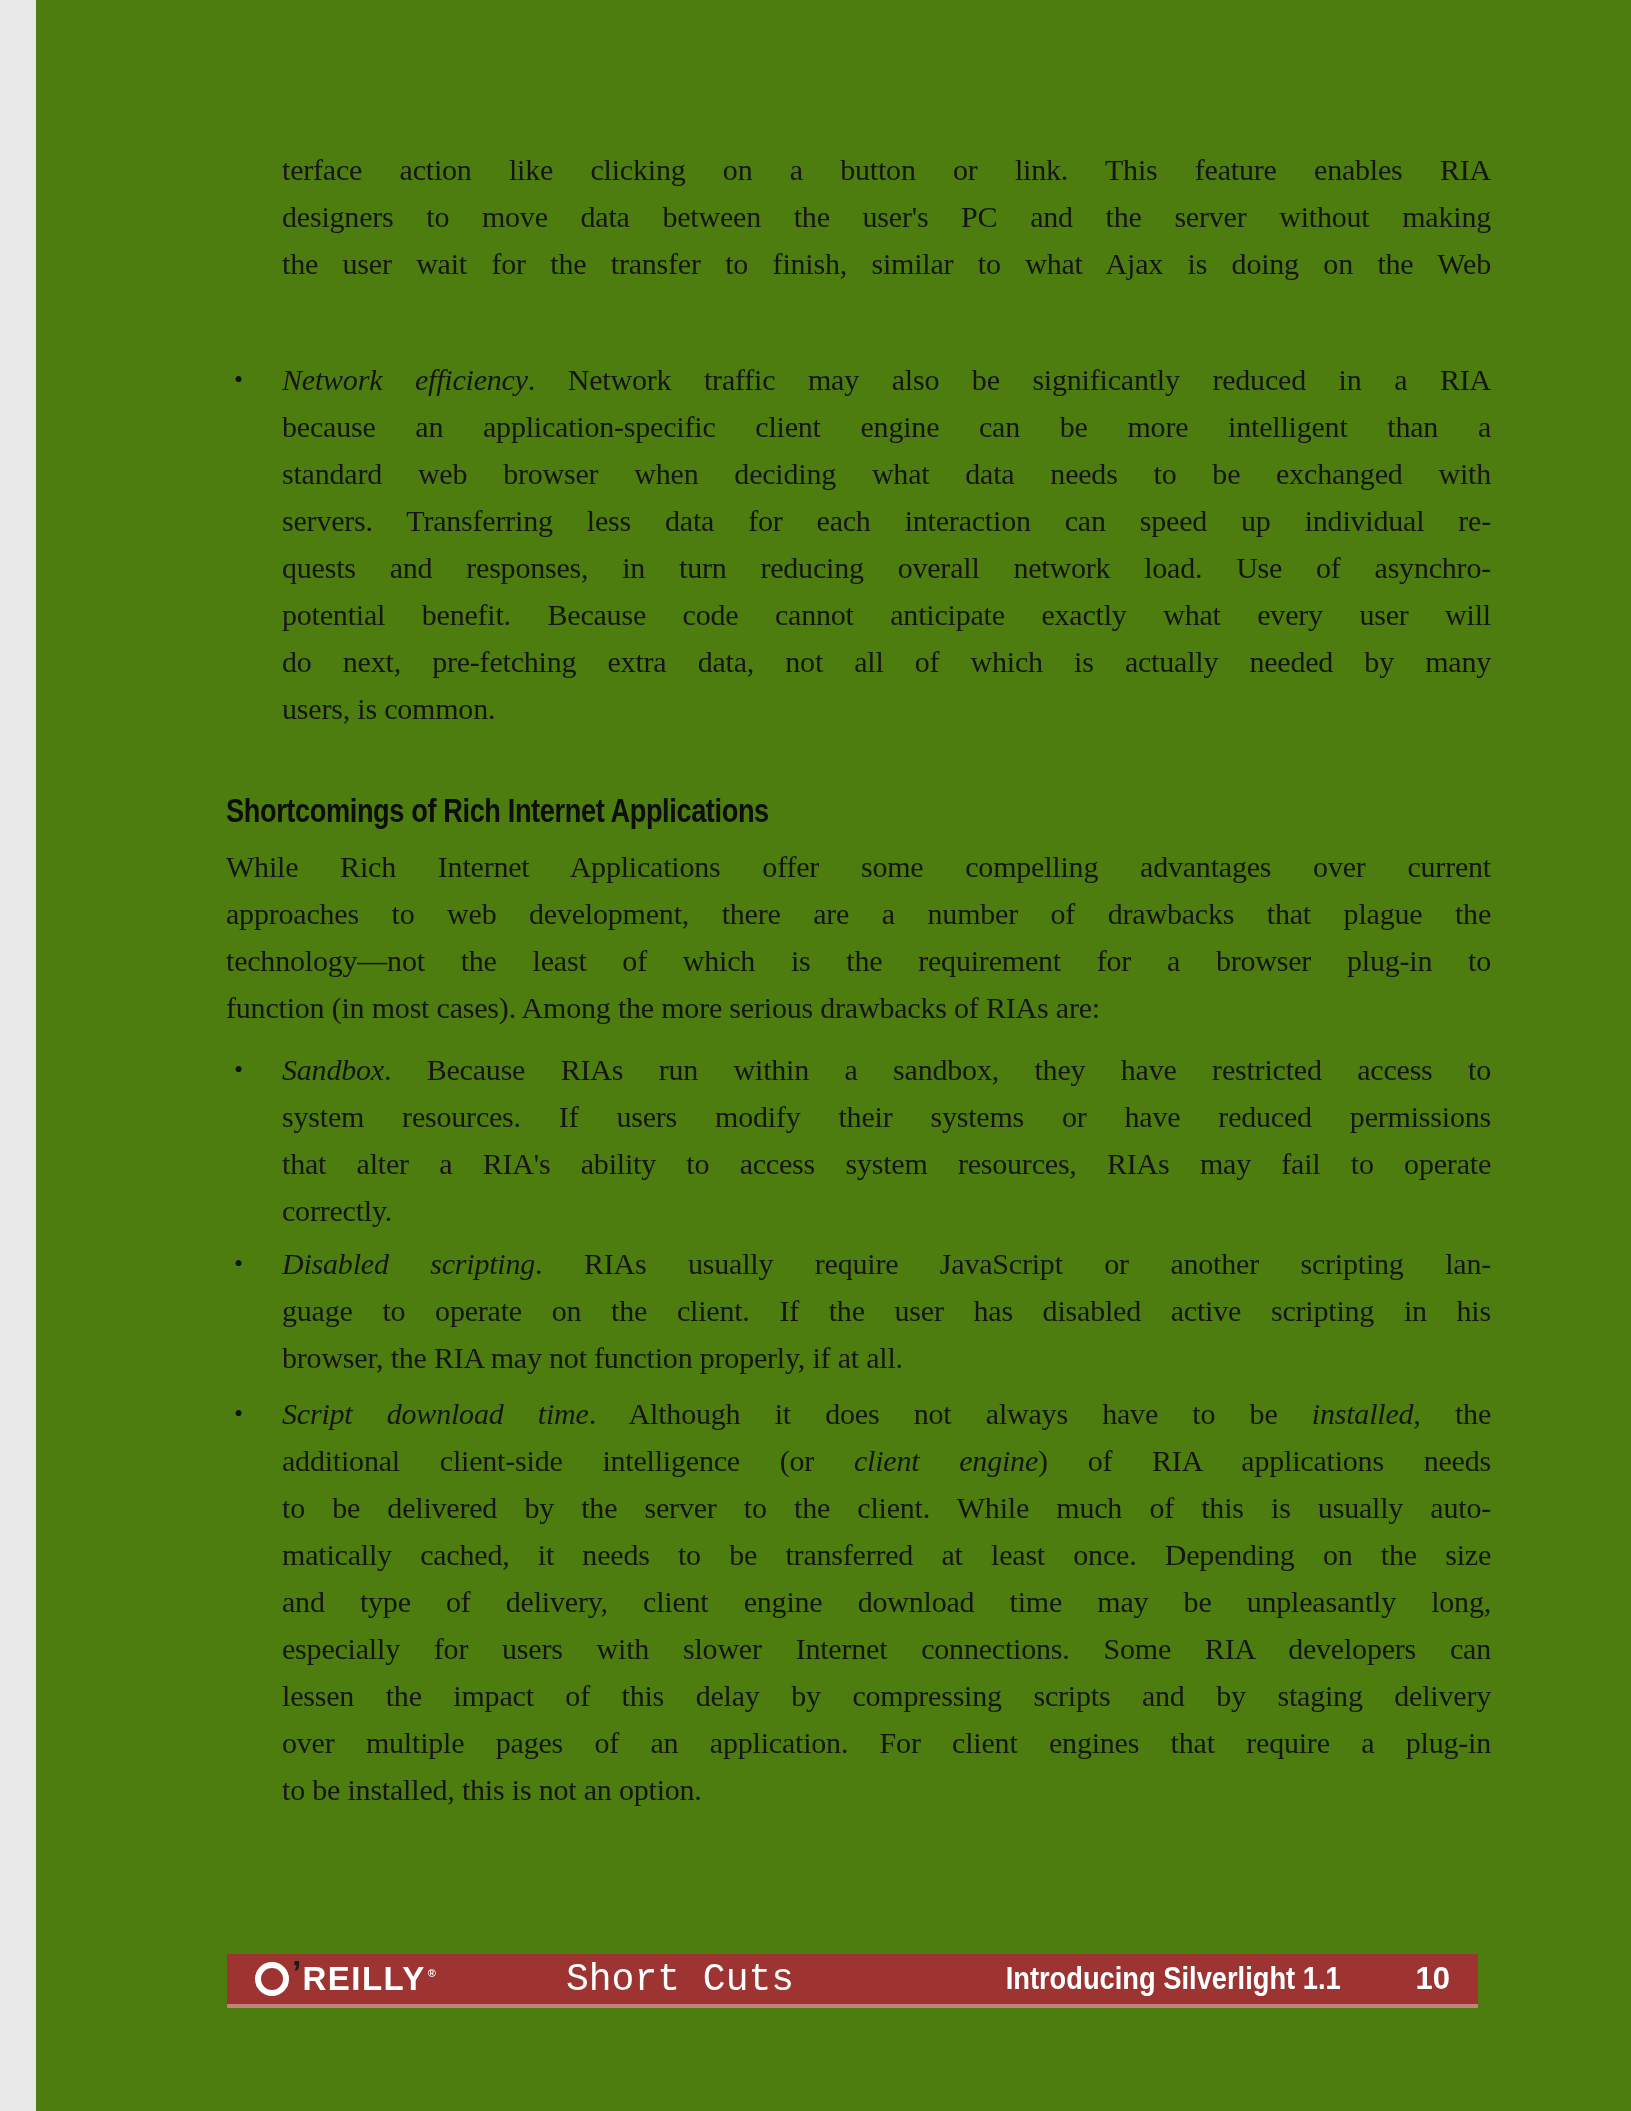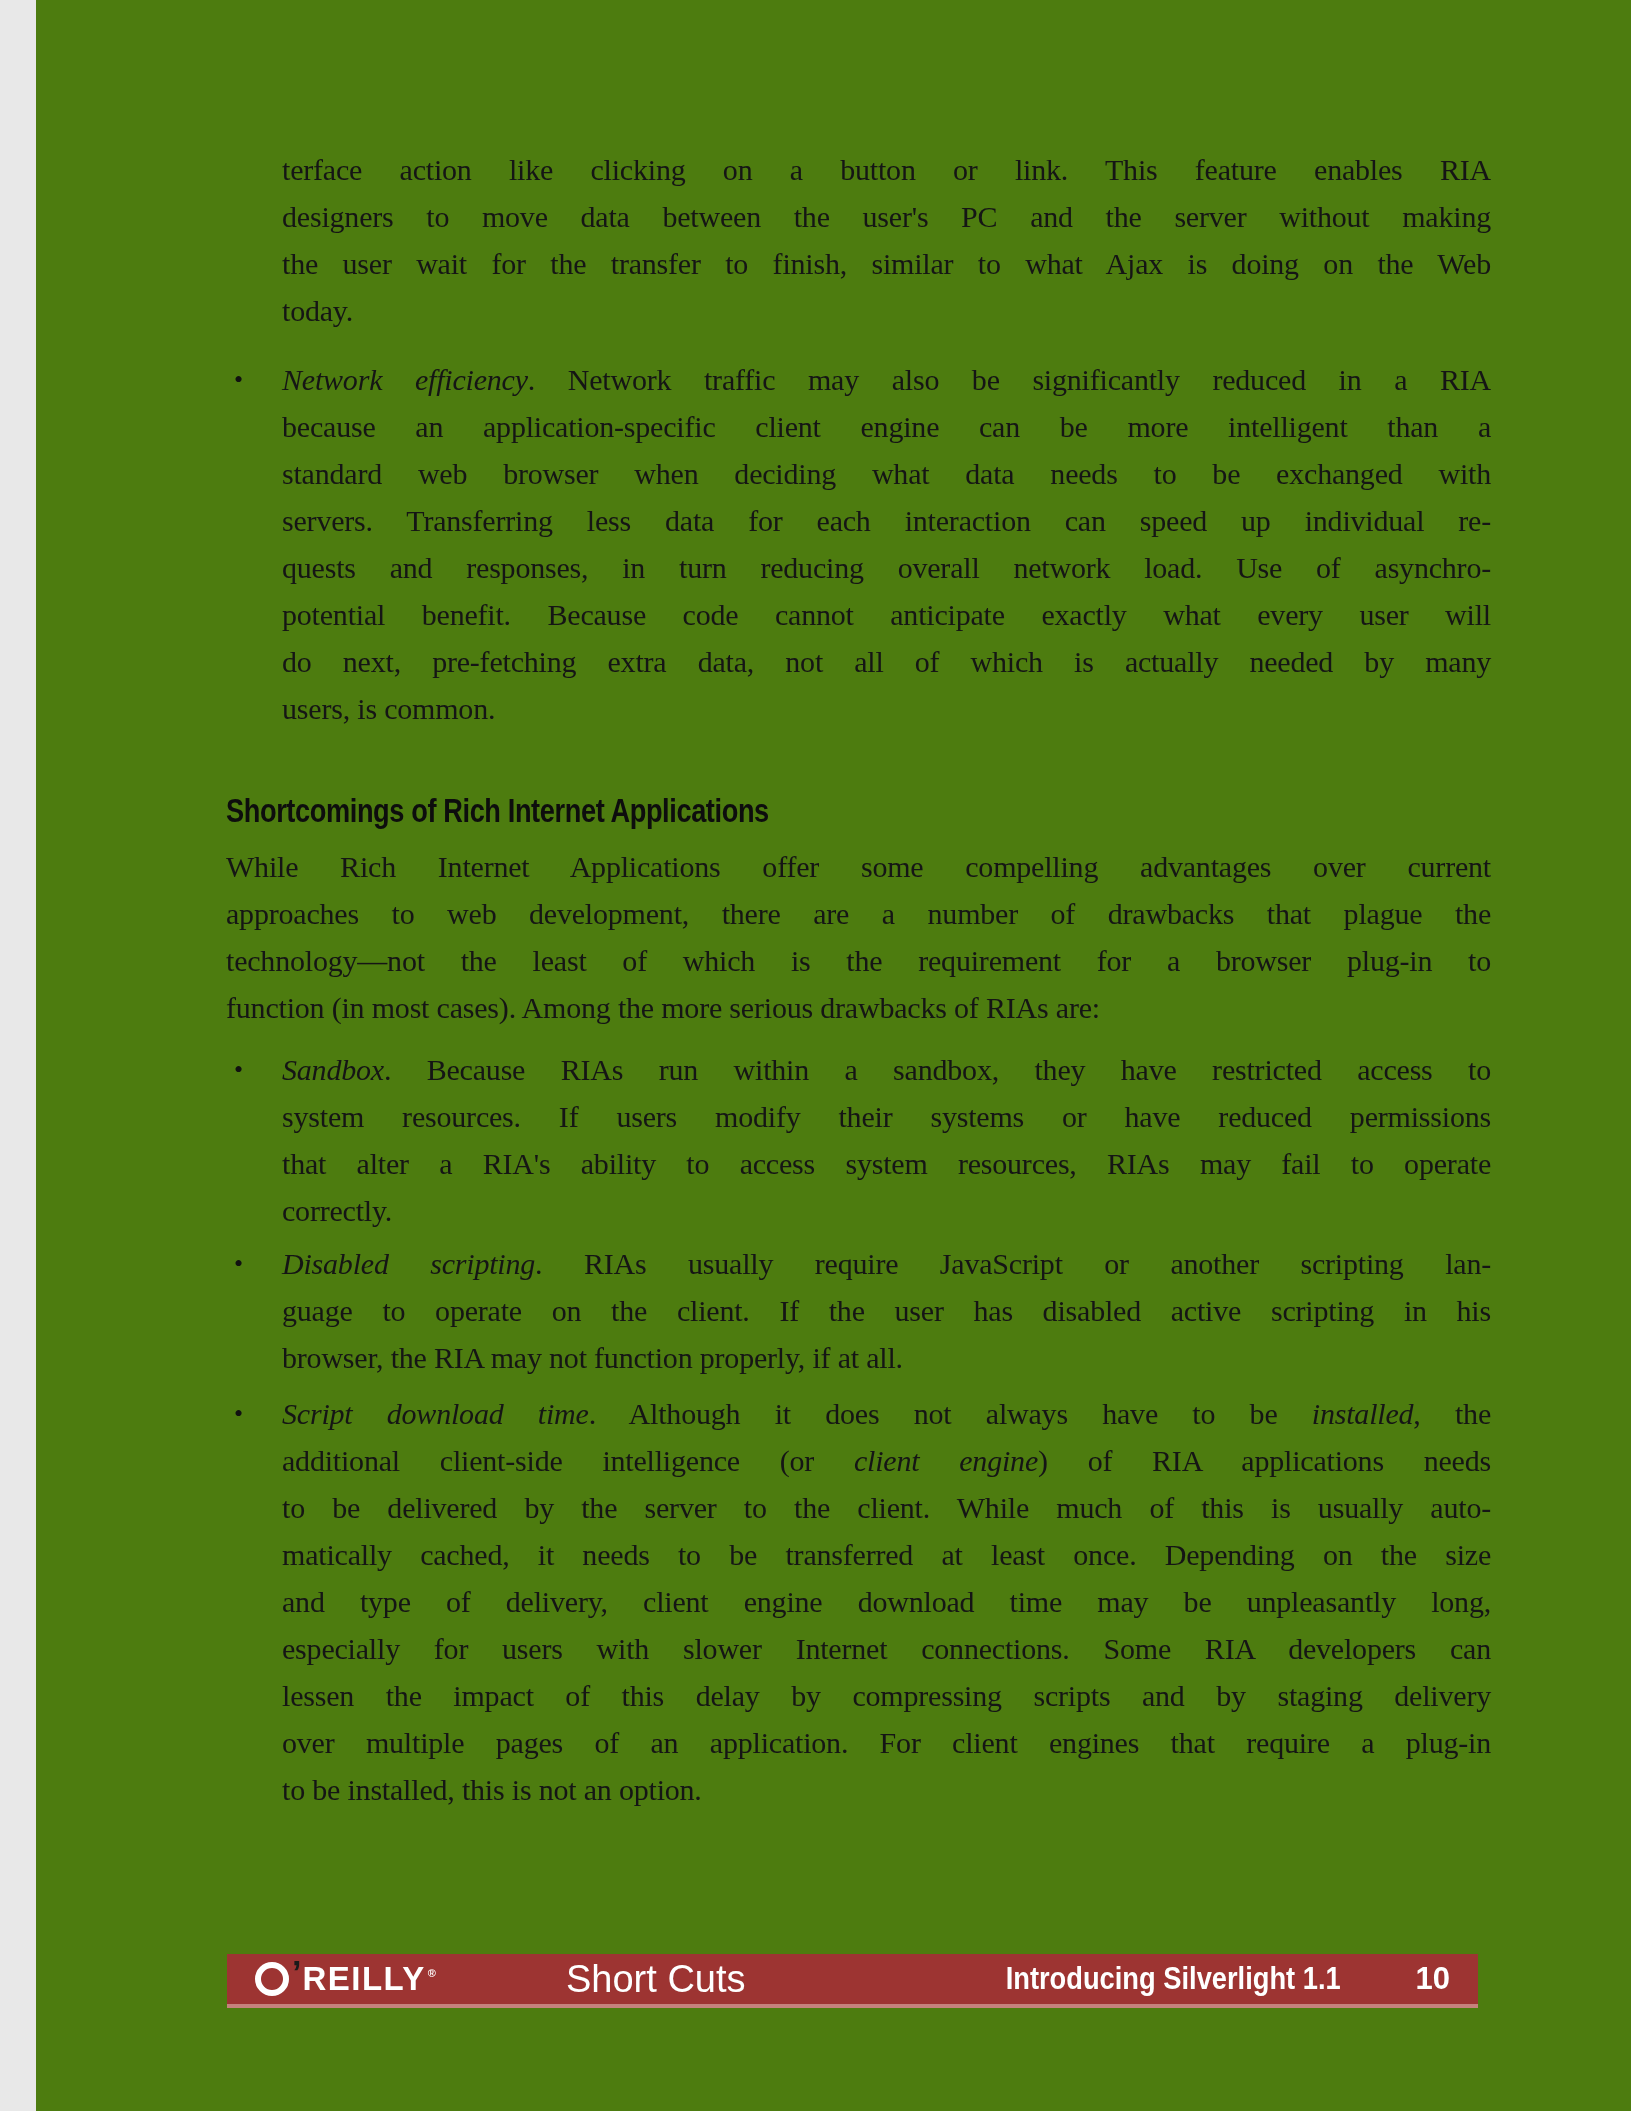--- a/index.html
+++ b/index.html
@@ -56,21 +56,21 @@
     margin-right:2px;
   }
   .brand-apos{
     color:#1a1a1a;font-size:34px;line-height:20px;
     margin:-14px 1px 0 1px;
   }
   .brand-rest{font-size:33px;letter-spacing:1.5px;}
   .brand-reg{font-size:11px;vertical-align:top;margin-left:2px;margin-top:-12px;}
   #series{
     left:339px;
-    font-family:Liberation Sans, sans-serif;
+    font-family:Liberation Mono, monospace;
     font-size:38px;
     text-align:center;
   }
   #doc-title{
     right:137px;
     font-family:"Liberation Sans", sans-serif;
     font-weight:bold;font-size:31px;
     transform:translateY(-50%) scaleX(0.88);
     transform-origin:100% 50%;
   }
@@ -84,21 +84,20 @@
 <body>
 
 <div id="page">
 
   <div id="text-content">
       <div class="blk blk-0 bullet-cont">
         <div class="btxt">
           <div class="line"><span>terface action like clicking on a button or link. This feature enables RIA</span></div>
           <div class="line"><span>designers to move data between the user's PC and the server without making</span></div>
           <div class="line"><span>the user wait for the transfer to finish, similar to what Ajax is doing on the Web</span></div>
-          <div class="line last"><span>today.</span></div>
         </div>
       </div>
       <div class="blk blk-1 bullet">
         <span class="dot">•</span>
         <div class="btxt">
           <div class="line"><span class="it">Network efficiency</span><span>. Network traffic may also be significantly reduced in a RIA</span></div>
           <div class="line"><span>because an application-specific client engine can be more intelligent than a</span></div>
           <div class="line"><span>standard web browser when deciding what data needs to be exchanged with</span></div>
           <div class="line"><span>servers. Transferring less data for each interaction can speed up individual re-</span></div>
           <div class="line"><span>quests and responses, in turn reducing overall network load. Use of asynchro-</span></div>

